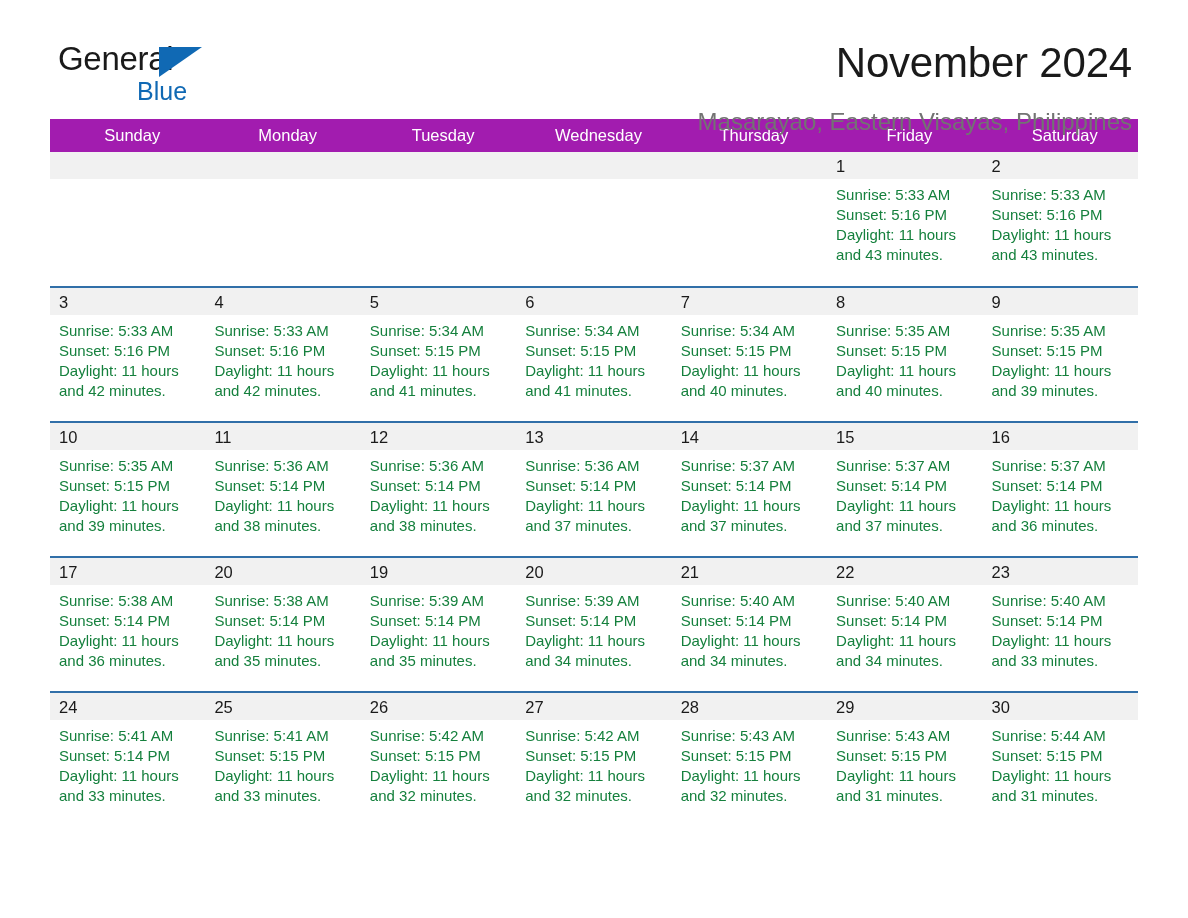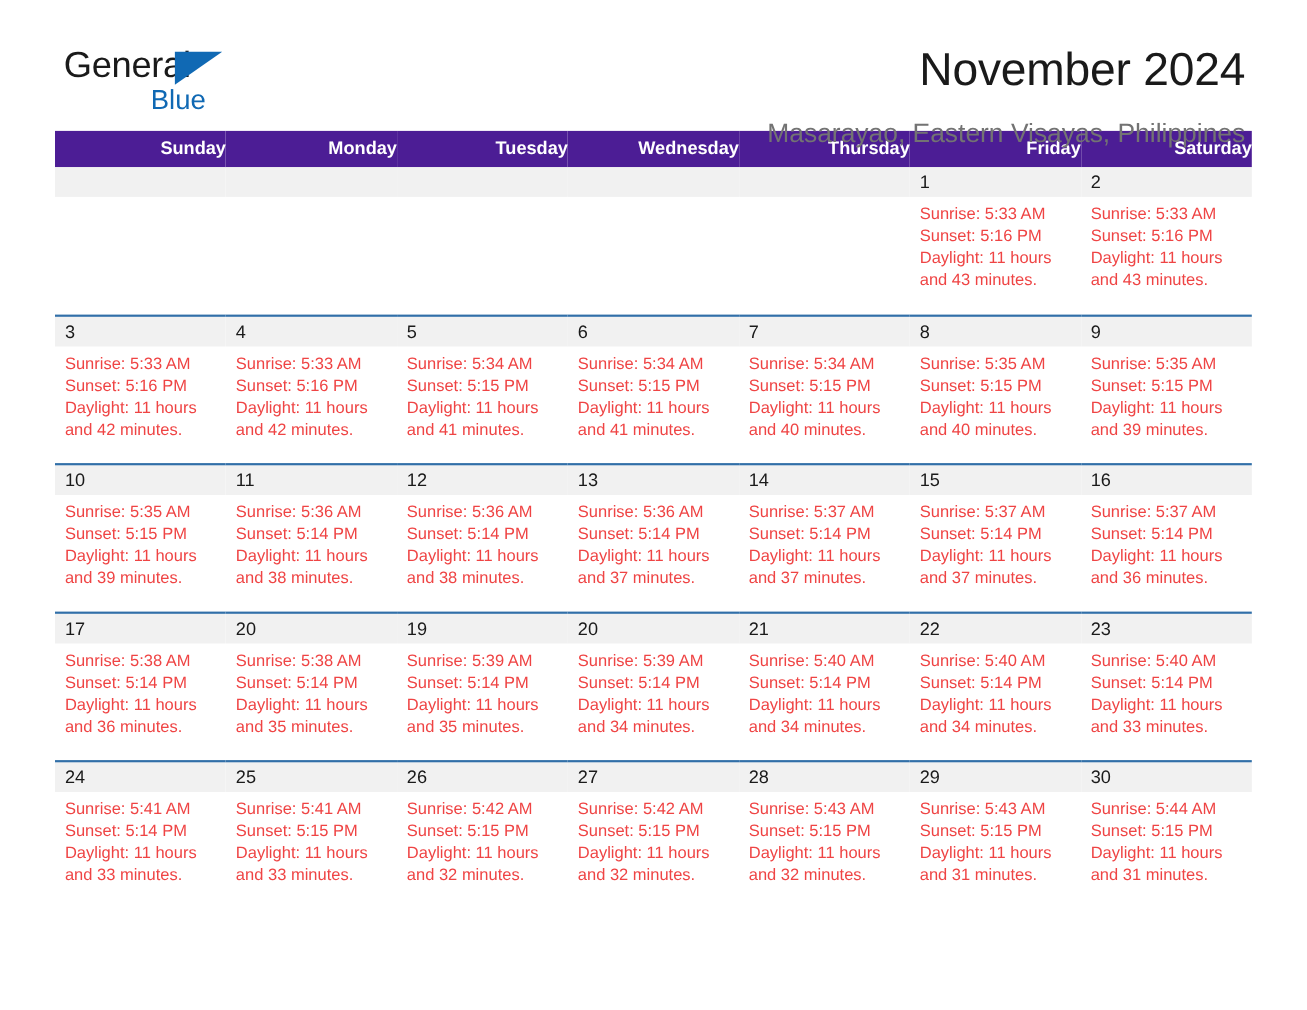--- a/index.html
+++ b/index.html
@@ -85,25 +85,25 @@
   }
 
   
   .calendar {
     width: 1088px;
     border-collapse: collapse;
     table-layout: fixed;
     margin-top: 9px;
   }
   .calendar th {
-    background: #4c1d95;
+    background: #a21caf;
     color: #ffffff;
     font-size: 16.5px;
-    font-weight: 700;
-    text-align: right;
+    font-weight: 400;
+    text-align: center;
     padding: 7px 0 8px 9px;
     line-height: 1.1;
     border: none;
   }
   .calendar td {
     vertical-align: top;
     padding: 0;
     border: none;
     height: 135px;
     box-sizing: border-box;
@@ -124,21 +124,21 @@
     padding: 3px 0 0 9px;
     box-sizing: border-box;
     font-size: 16.5px;
     color: #1a1a1a;
     line-height: 1.35;
   }
   .cell-body {
     padding: 6px 14px 0 9px;
     font-size: 15px;
     line-height: 1.33;
-    color: #ef4444;
+    color: #15803d;
   }
   .cell-body div {
     white-space: nowrap;
   }
   .empty .daynum-band { background: #f1f1f1; }
 </style>
 </head>
 <body>
 
 <div class="page">

